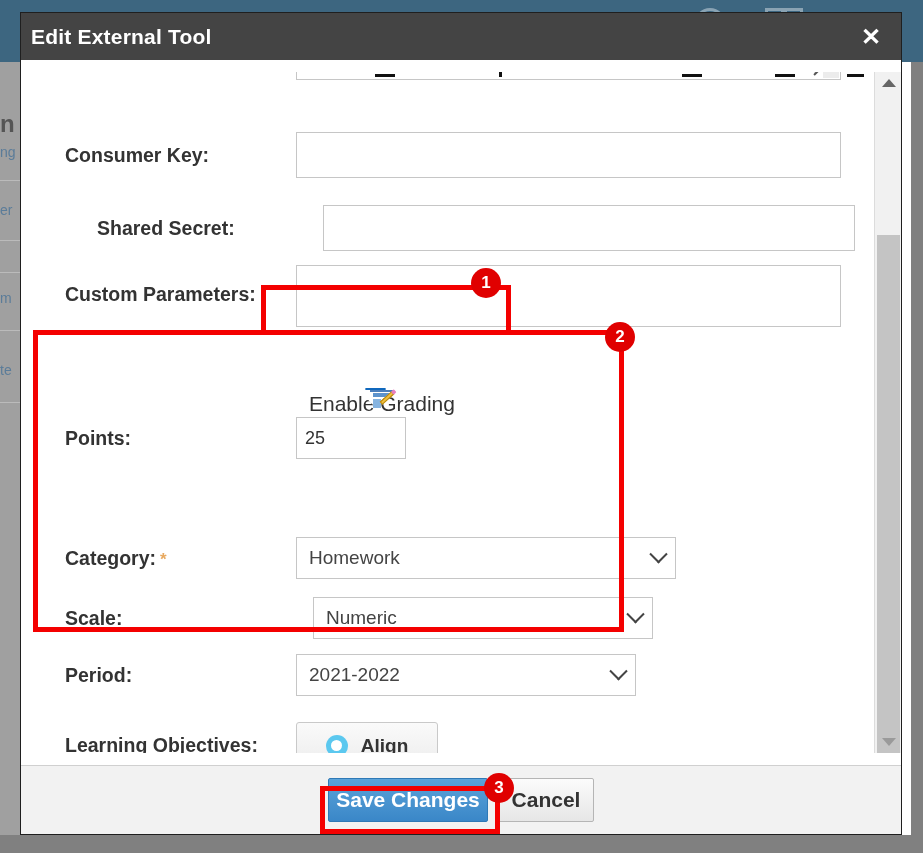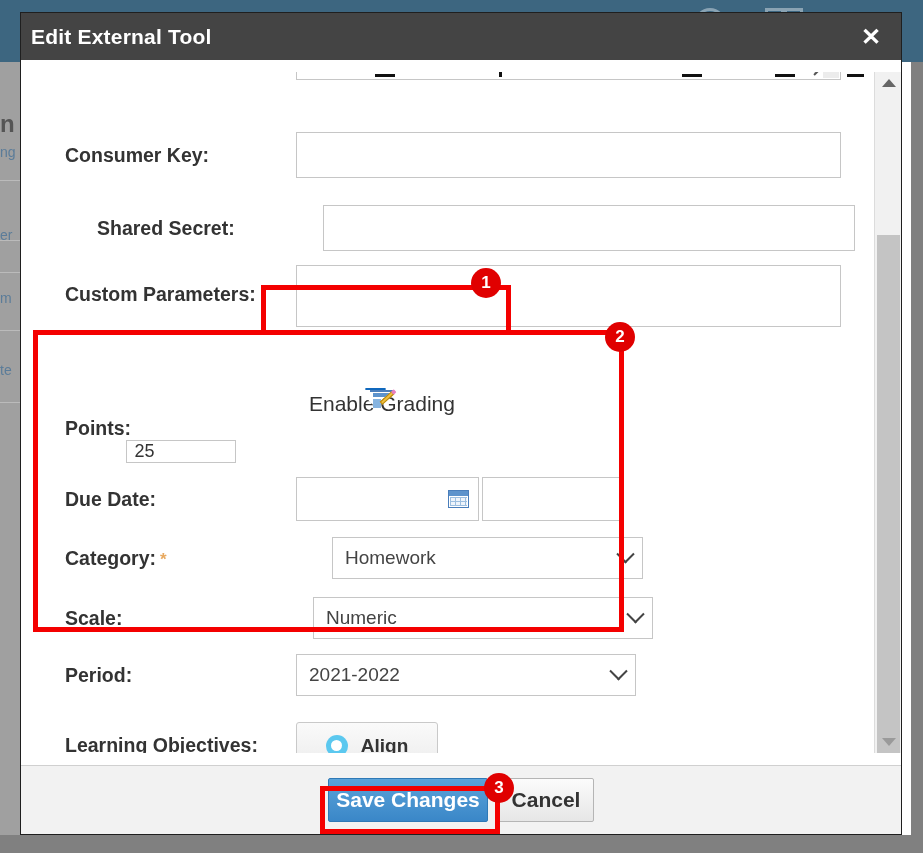--- a/index.html
+++ b/index.html
@@ -489,21 +489,21 @@
         <i></i>
         <i></i>
       </div>
     <div class="bg-topbar-icon bg-ic-ruler"></div>
   </div>
 
   <div id="bg-left-col">
     <div class="bg-left-text" style="top:48px">n</div>
     <div class="bg-left-sub" style="top:82px">ng</div>
     <div class="bg-left-rule" style="top:118px"></div>
-    <div class="bg-left-sub" style="top:165px">er</div>
+    <div class="bg-left-sub" style="top:140px">er</div>
     <div class="bg-left-rule" style="top:178px"></div>
     <div class="bg-left-rule" style="top:210px"></div>
     <div class="bg-left-sub" style="top:228px">m</div>
     <div class="bg-left-rule" style="top:268px"></div>
     <div class="bg-left-sub" style="top:300px">te</div>
     <div class="bg-left-rule" style="top:340px"></div>
   </div>
   <div id="bg-left-edge"></div>
   <div id="bg-right-strip"></div>
   <div id="bg-bottom-strip"></div>
@@ -548,42 +548,31 @@
       <div class="row" style="left:275px; top:316px; height:26px;flex-direction:column;">
         <div id="chk-grading"></div>
         <div id="grading-icon">
           <div class="gi-bar"></div>
           <div class="gi-body"></div>
           <div id="grading-pencil"></div>
         </div>
         <div id="grading-label">Enable Grading</div>
       </div>
 
-      <div class="row" style="left:44px; top:345px; height:42px;flex-direction:column;">
+      <div class="row" style="left:44px; top:345px; height:42px;">
         <div class="f-label" style="width:231px;">Points:</div>
         <input class="txtinput" style="width: 110px; height: 42px;" type="text" placeholder="" value="25">
       </div>
 
-      <div class="row" style="left:44px; top:405px; height:44px;">
-        <div class="f-label" style="width:231px;">Due Date:</div>
-        <div style="position:relative; width:183px; height:44px;">
-          <input class="txtinput" style="width: 183px; height: 44px;" type="text" placeholder="" value="">
-          <div id="cal-icon" style="position:absolute; right:10px; top:13px;">
-            <div class="cal-head"></div>
-            <div class="cal-grid"></div>
-          </div>
-        </div>
-        <input class="txtinput" style="width: 138px; height: 44px; margin-left: 3px;" type="text" value="">
-      </div>
 
       <div class="row" style="left:44px; top:465px; height:42px;">
         <div class="f-label" style="width:231px;">
           <span>Category:</span><span class="req-star">*</span>
         </div>
-        <div class="selectbox" style="width:311px; height:42px;margin-left:36px;">
+        <div class="selectbox" style="width:380px; height:42px;">
           <span>Homework</span>
           <span class="chev"></span>
         </div>
       </div>
 
       <div class="row" style="left:44px; top:525px; height:42px;">
         <div class="f-label" style="width:231px;">Scale:</div>
         <div class="selectbox" style="width:340px; height:42px;margin-left:17px;">
           <span>Numeric</span>
           <span class="chev"></span>

